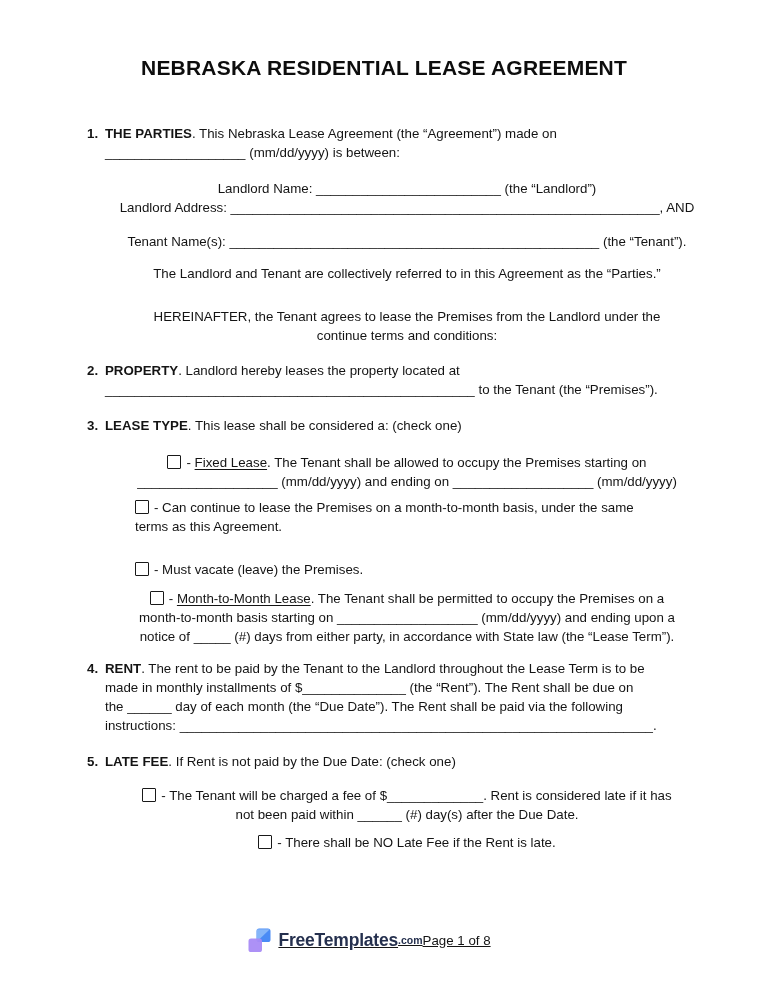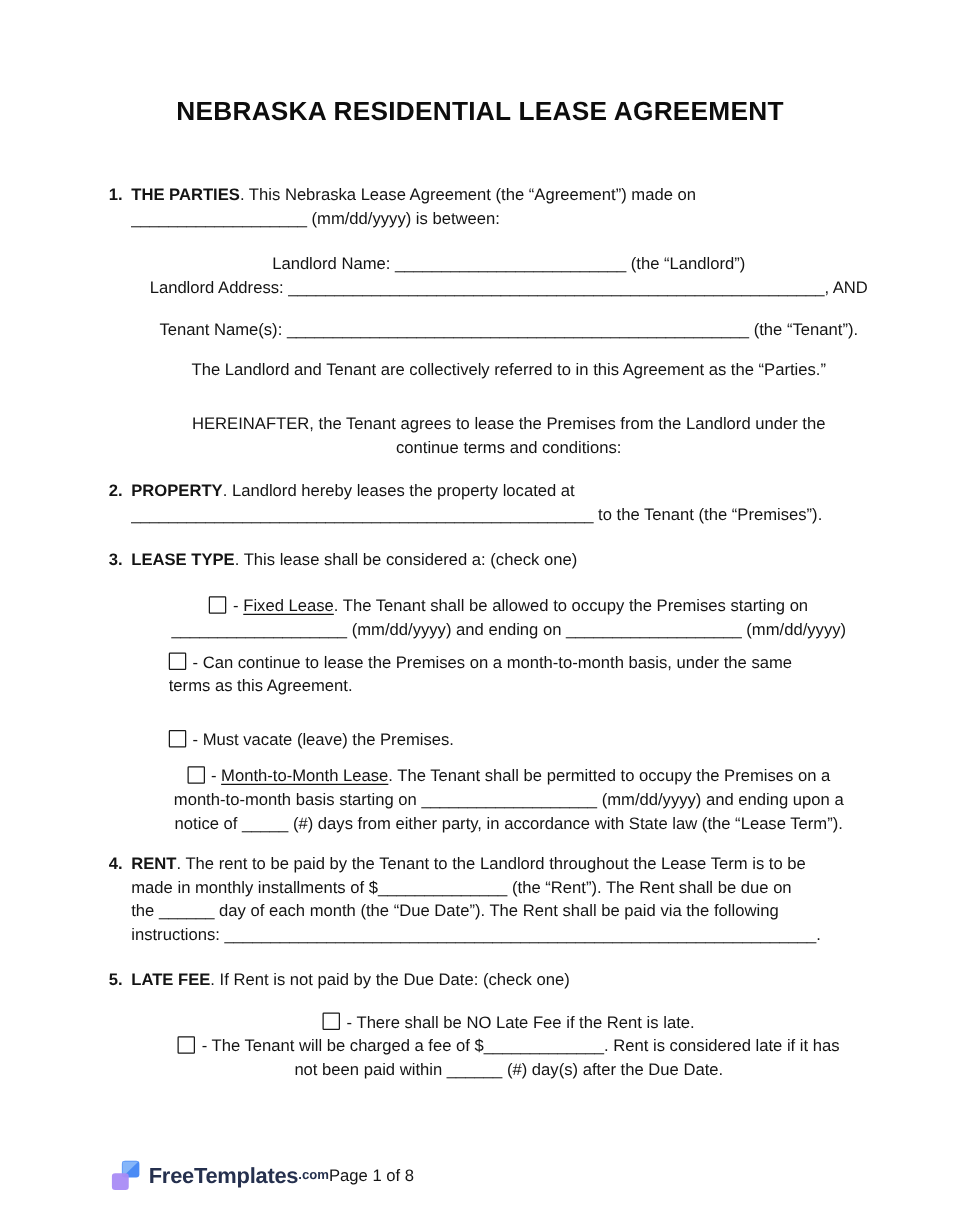--- a/index.html
+++ b/index.html
@@ -15,21 +15,21 @@
     width:768px;height:984px;
     background:#fff;
     font-family:"Liberation Sans","DejaVu Sans",sans-serif;
     color:var(--ink);
     font-size:13.3px;
     line-height:19px;
     overflow:hidden;
   }
   .doc-title{
     margin:0;
-    padding-top:78px;
+    padding-top:56px;
     text-align:center;
     font-size:21px;
     line-height:24px;
     font-weight:bold;
     letter-spacing:0.2px;
     color:#0d0d0d;
   }
   .content{
     padding-left:87px;
     padding-top:44px;
@@ -53,22 +53,23 @@
   }
   
   .g7{margin-bottom:7px}.g8{margin-bottom:24px}.g9{margin-bottom:9px}
   .g10{margin-bottom:10px}.g13{margin-bottom:13px}.g15{margin-bottom:15px}
   .g16{margin-bottom:16px}.g17{margin-bottom:17px}.g18{margin-bottom:18px}.g24{margin-bottom:24px}
   .footer{
     position:absolute;
     left:89px;right:118px;top:924px;
     height:32px;
     display:flex;
-    justify-content:flex-start;
+    justify-content:center;
     align-items:center;
+    text-decoration:underline;
   }
   .brand{display:flex;align-items:center;}
   .brand svg{margin-right:7px;}
   .brand-name{
     font-size:17.5px;
     font-weight:bold;
     color:var(--brand-navy);
     letter-spacing:-0.2px;
   }
   .brand-tld{
@@ -150,27 +151,27 @@
       <span>made in monthly installments of $</span><span class="blank">______________</span><span> (the “Rent”). The Rent shall be due on</span><br>
       <span>the </span><span class="blank">______</span><span> day of each month (the “Due Date”). The Rent shall be paid via the following</span><br>
       <span>instructions: </span><span class="blank">________________________________________________________________</span><span>.</span>
     </div>
 
     <div class="item g15">
       <span class="num">5.</span>
       <span class="b">LATE FEE</span><span>. If Rent is not paid by the Due Date: (check one)</span>
     </div>
 
-    <div class="para">
-      <span class="cb"></span><span>- There shall be NO Late Fee if the Rent is late.</span>
-    </div>
-
     <div class="para g9">
       <span class="cb"></span><span>- The Tenant will be charged a fee of $</span><span class="blank">_____________</span><span>. Rent is considered late if it has</span><br>
       <span>not been paid within </span><span class="blank">______</span><span> (#) day(s) after the Due Date.</span>
+    </div>
+
+    <div class="para">
+      <span class="cb"></span><span>- There shall be NO Late Fee if the Rent is late.</span>
     </div>
 
   </div>
 
   <div class="footer">
     <div class="brand">
       <svg width="23" height="25" viewBox="0 0 23 25" aria-hidden="true">
         <rect x="8.5" y="0.5" width="14" height="13.5" rx="2.6" style="fill:var(--logo-blue)"></rect>
         <polygon points="9,13.5 9,1.2 21.8,1.2" style="fill:var(--logo-blue-light)"></polygon>
         <rect x="0.5" y="10.5" width="13.5" height="13.5" rx="2.6" style="fill:var(--logo-purple)" opacity="0.95"></rect>

